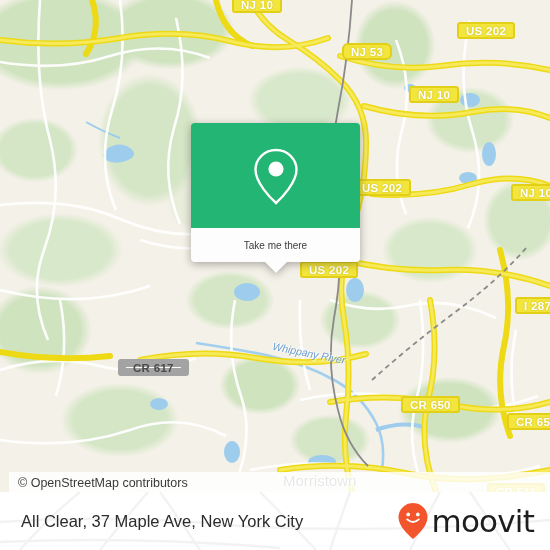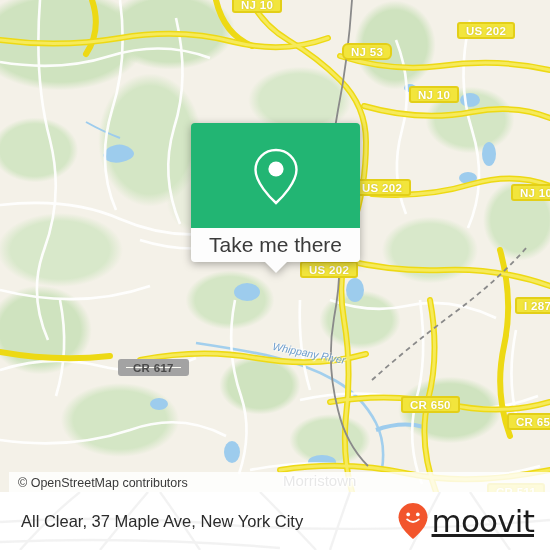--- a/index.html
+++ b/index.html
@@ -58,34 +58,34 @@
     background:rgba(255,255,255,.82);display:flex;align-items:center;}
   #attrib span{font-size:12.5px;color:#3a3a3a;padding-left:9px;}
 
   
   #popup{position:absolute;left:191px;top:123px;width:169px;
     filter:drop-shadow(0 2px 4px rgba(0,0,0,.32));}
   #popup-top{height:105px;background:#22b573;border-radius:4px 4px 0 0;
     display:flex;align-items:center;justify-content:center;}
   #popup-bottom{height:34px;background:#fdfdfd;border-radius:0 0 4px 4px;
     display:flex;align-items:center;justify-content:center;}
-  #popup-bottom span{font-size:21px;color:#3b3b3b;}
+  #popup-bottom span{font-size:10px;color:#3b3b3b;}
   #popup-tail{position:absolute;left:50%;margin-left:-11px;top:100%;
     width:0;height:0;border-left:11px solid transparent;border-right:11px solid transparent;
     border-top:11px solid #fdfdfd;}
 
   
   #footer{position:absolute;left:0;top:492px;width:550px;height:58px;
     background:#fff;display:flex;align-items:center;overflow:hidden;}
   #footer-bg{position:absolute;left:0;top:0;width:550px;height:58px;opacity:.32;}
   #footer-title{position:relative;font-size:16.5px;color:#2b2b2b;padding-left:21px;flex:1;
     white-space:nowrap;}
   #brand{position:relative;display:flex;align-items:center;padding-right:16px;}
   #brand-word{font-size:31px;color:#1d1d1d;letter-spacing:-.8px;
-    font-family:"DejaVu Sans","Liberation Sans",sans-serif;line-height:1;text-decoration:underline;}
+    font-family:"DejaVu Sans","Liberation Sans",sans-serif;line-height:1;}
 </style>
 </head>
 <body>
 
 <div id="app">
 
   <div id="map">
     <div class="landmass"></div>
 
     <svg class="mapsvg" width="550" height="492" viewBox="0 0 550 492">

